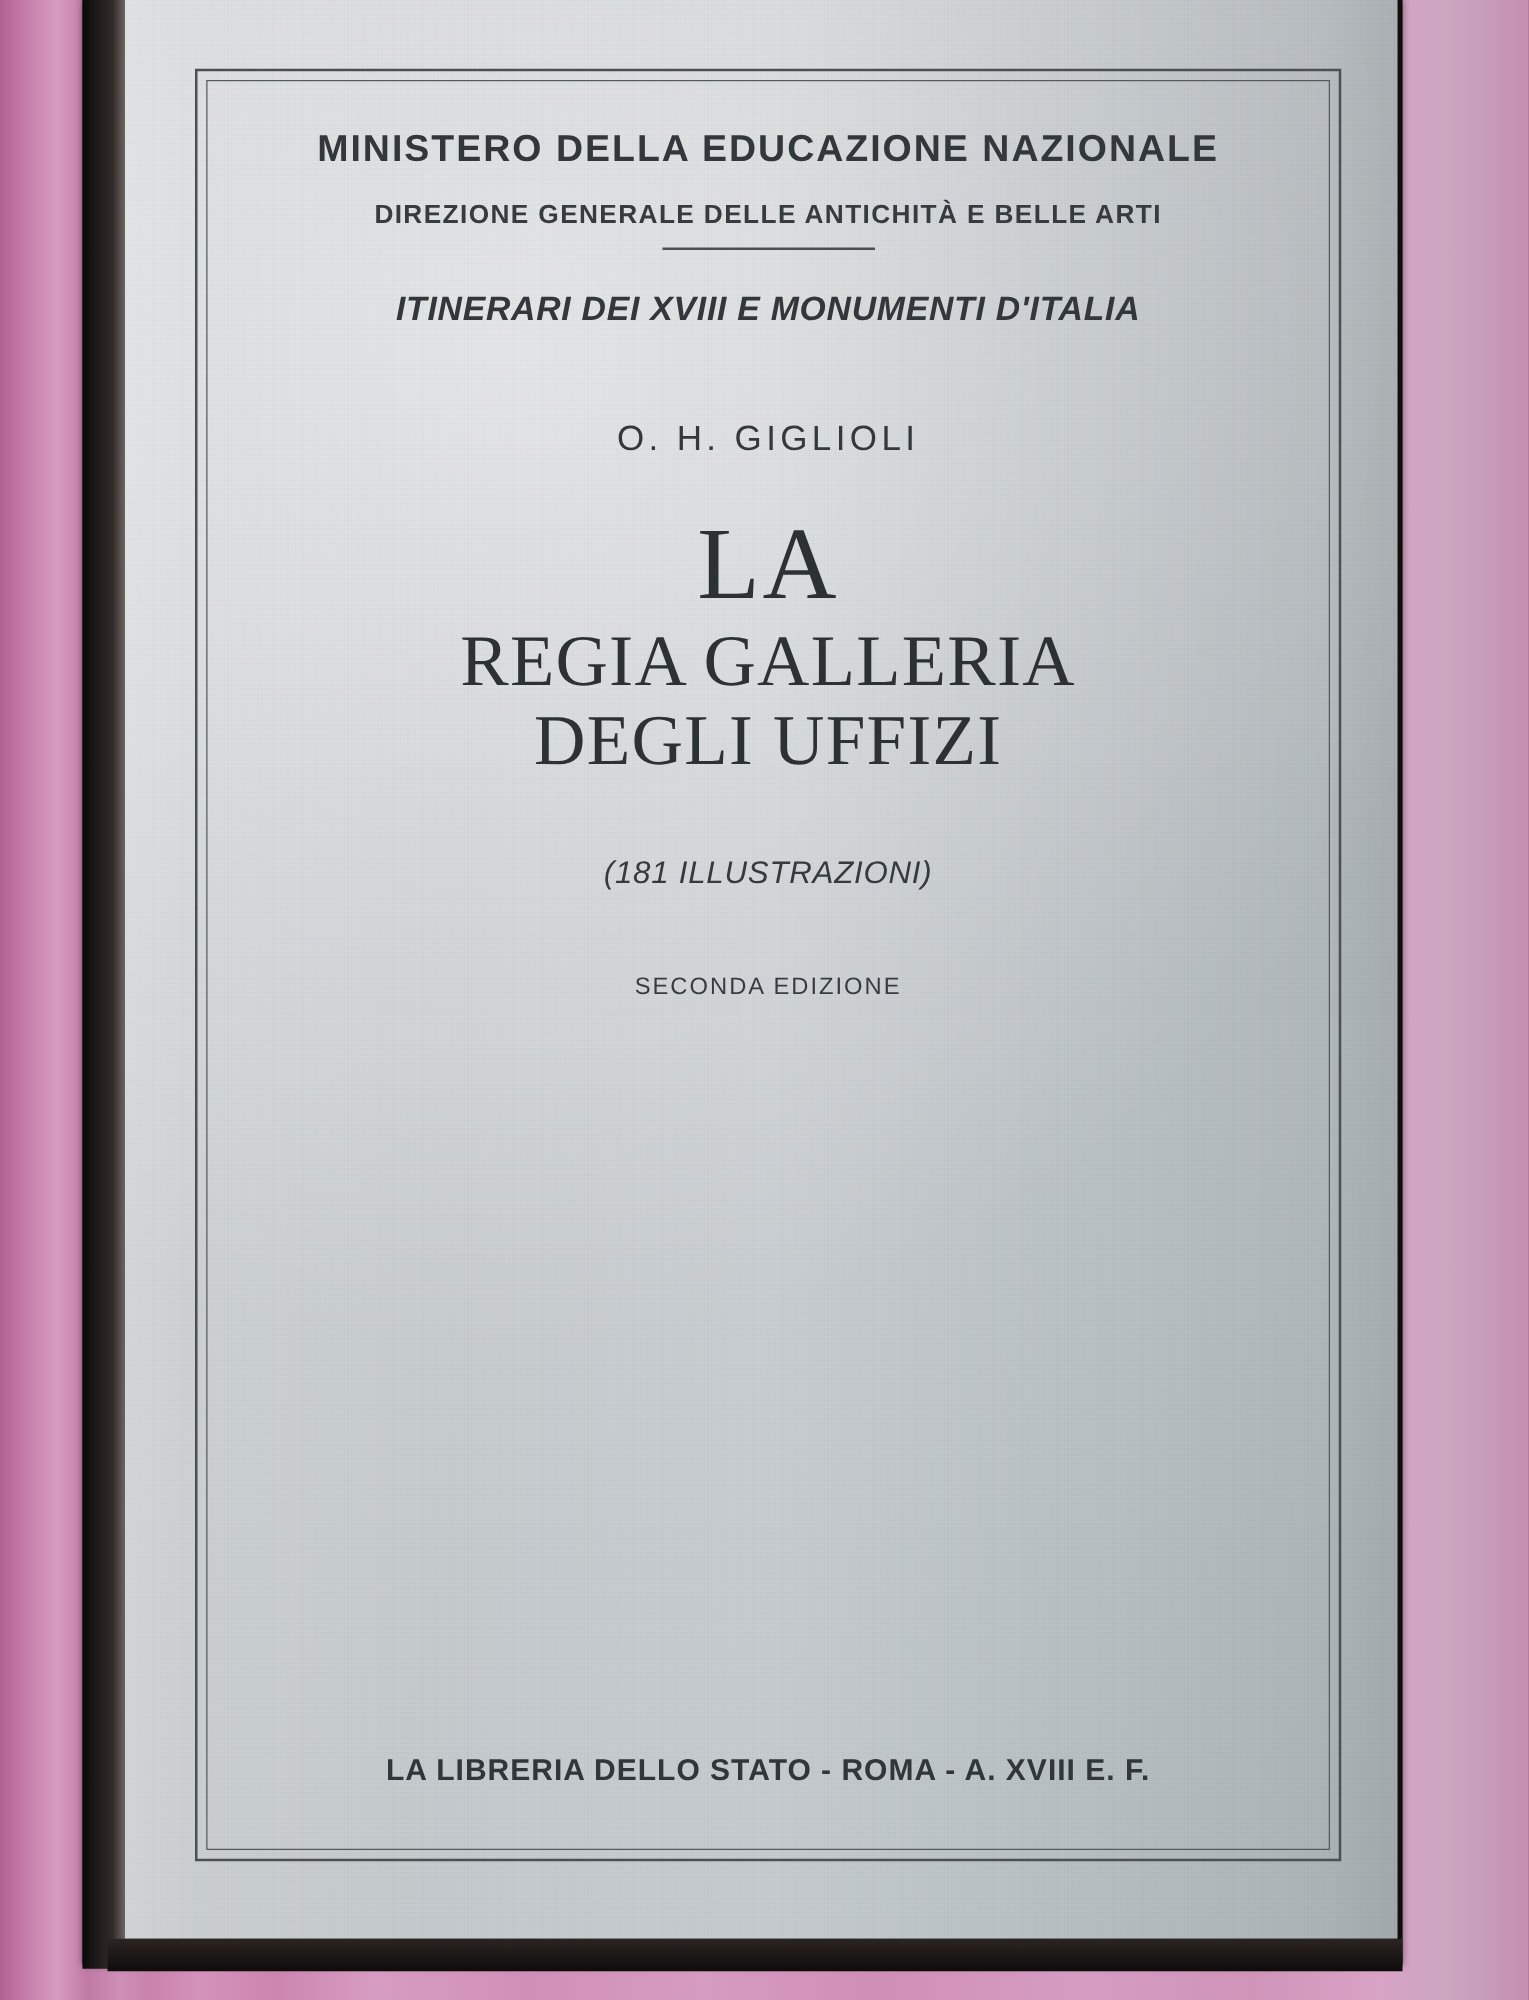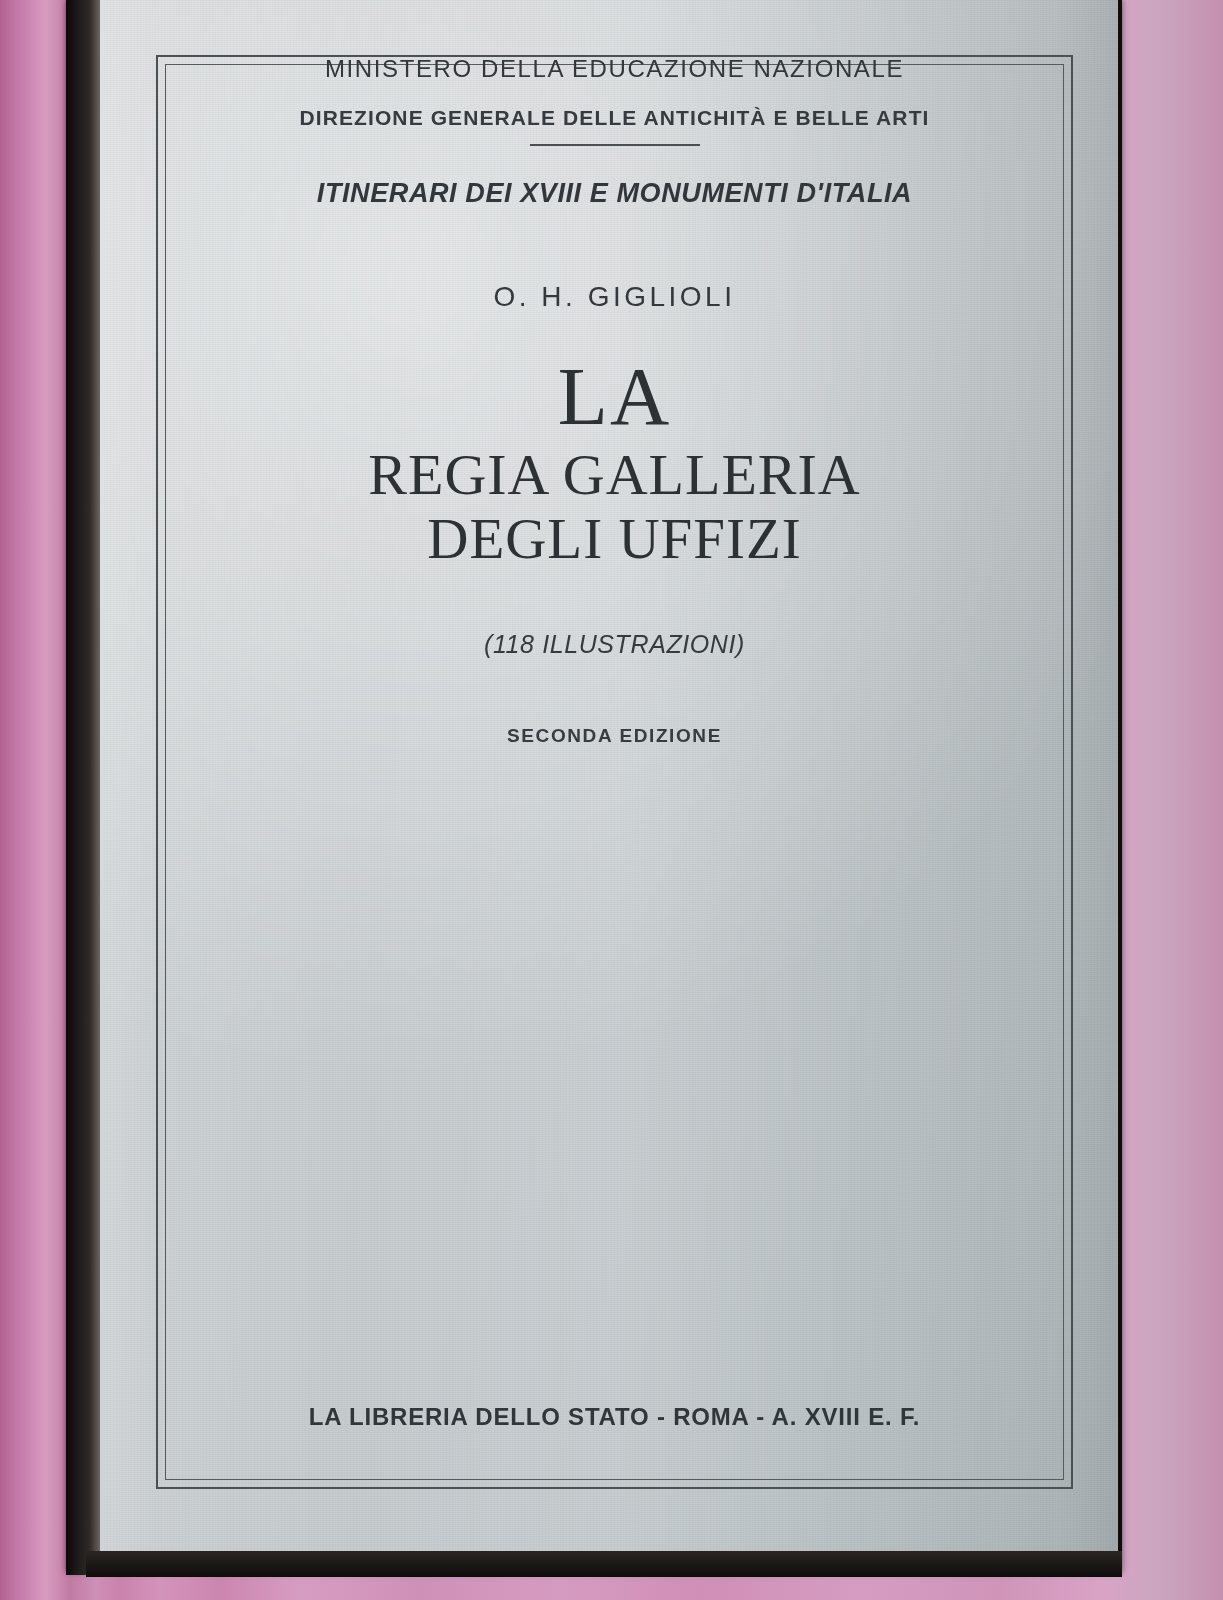--- a/index.html
+++ b/index.html
@@ -119,22 +119,23 @@
     right: 45px;
     bottom: 62px;
     z-index: 4;
     display: flex;
     flex-direction: column;
     align-items: center;
     text-align: center;
   }
 
   .ministry {
-    font-size: 24px;
-    font-weight: 400;
+    margin-top: 48px;
+    font-size: 30px;
+    font-weight: 700;
     letter-spacing: 1.6px;
     color: #31373a;
   }
   .direction {
     margin-top: 23px;
     font-size: 21px;
     font-weight: 700;
     letter-spacing: 1.1px;
     color: #353b3e;
   }
@@ -175,21 +176,21 @@
   .illustrations {
     margin-top: 62px;
     font-size: 25px;
     font-style: italic;
     letter-spacing: 0.6px;
     color: #343a3d;
   }
   .edition {
     margin-top: 66px;
     font-size: 19px;
-    font-weight: 700;
+    font-weight: 400;
     letter-spacing: 1.6px;
     color: #363c3f;
   }
   .publisher {
     position: absolute;
     left: 0;
     right: 0;
     bottom: 58px;
     font-size: 24px;
     font-weight: 700;
@@ -241,21 +242,21 @@
       <div class="series">ITINERARI DEI XVIII E MONUMENTI D'ITALIA</div>
 
       <div class="author">O. H. GIGLIOLI</div>
 
       <div class="title">
         <div class="l1">LA</div>
         <div class="l2">REGIA GALLERIA</div>
         <div class="l3">DEGLI UFFIZI</div>
       </div>
 
-      <div class="illustrations">(118 ILLUSTRAZIONI)</div>
+      <div class="illustrations">(181 ILLUSTRAZIONI)</div>
 
       <div class="edition">SECONDA EDIZIONE</div>
 
       <div class="publisher">LA LIBRERIA DELLO STATO - ROMA - A. XVIII E. F.</div>
 
     </div>
   </div>
 
   <div id="left-edge"></div>
   <div id="bottom-edge"></div>

